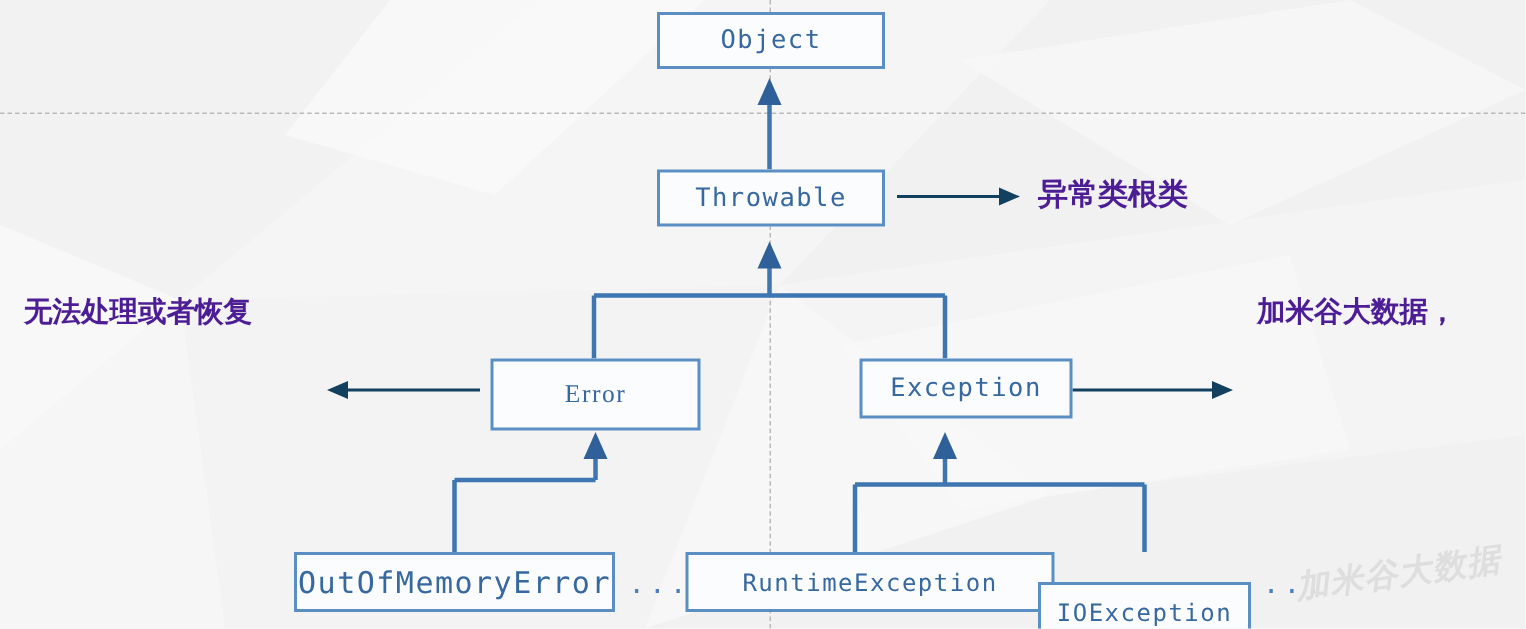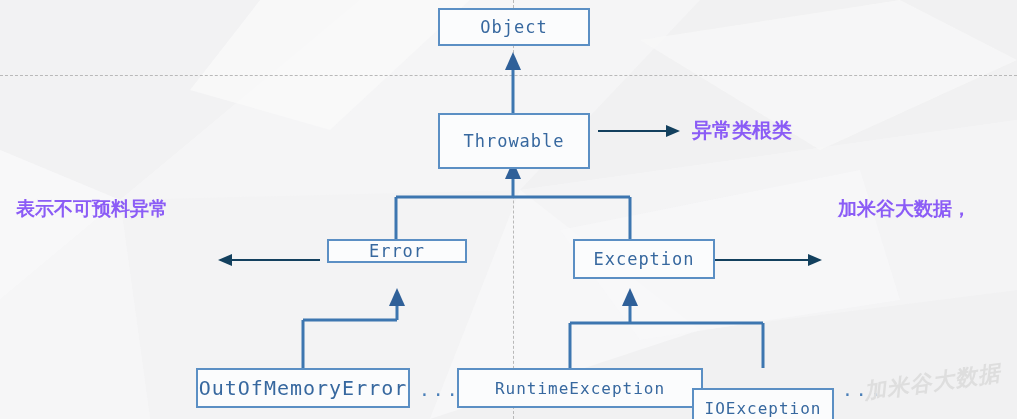--- a/index.html
+++ b/index.html
@@ -34,22 +34,22 @@
     border:2px solid #5b8fc4;
     background:#fbfcfd;
     color:#37689f;
     font-family:"DejaVu Sans Mono","Liberation Mono",monospace;
     font-size:17px;
     letter-spacing:1px;
     display:flex;align-items:center;justify-content:center;
     white-space:nowrap;
   }
   #n-object   {left:438px;top:8px;  width:152px;height:38px;}
-  #n-throwable{left:438px;top:113px;width:152px;height:56px;}
-  #n-error    {left:327px;top:239px;width:140px;height:24px;}
+  #n-throwable{left:438px;top:113px;width:152px;height:38px;}
+  #n-error    {left:327px;top:239px;width:140px;height:48px;font-family:Liberation Serif, serif;}
   #n-exception{left:573px;top:239px;width:142px;height:40px;}
   #n-oome     {left:196px;top:368px;width:214px;height:40px;font-size:20px;}
   #n-runtime  {left:457px;top:368px;width:246px;height:40px;font-size:16px;}
   #n-ioe      {left:692px;top:388px;width:142px;height:40px;font-size:16px;}
 
   
   .ellipsis{
     position:absolute;
     color:#4a7fb8;
     font-family:"DejaVu Sans Mono","Liberation Mono",monospace;
@@ -58,21 +58,21 @@
   }
   #dots-1{left:419px;top:381px;}
   #dots-2{left:842px;top:381px;}
 
   
   .links{position:absolute;left:0;top:0;width:1017px;height:419px;}
 
   
   .annot{
     position:absolute;
-    color:#8b5cf6;
+    color:#4c1d95;
     font-weight:bold;
     font-size:19px;
     line-height:33px;
     white-space:nowrap;
   }
   #annot-root {left:692px;top:114px;font-size:20px;}
   #annot-left {left:16px;top:192px;}
   #annot-right{left:838px;top:192px;}
   .annot .ln{display:block;}
 
@@ -157,21 +157,21 @@
   <div class="node" id="n-oome">OutOfMemoryError</div>
   <div class="node" id="n-runtime">RuntimeException</div>
   <div class="node" id="n-ioe">IOException</div>
 
   <div class="ellipsis" id="dots-1">...</div>
   <div class="ellipsis" id="dots-2">...</div>
 
   <div class="annot" id="annot-root">异常类根类</div>
 
   <div class="annot" id="annot-left">
-    <span class="ln">表示不可预料异常</span>
+    <span class="ln">无法处理或者恢复</span>
   </div>
 
   <div class="annot" id="annot-right">
     <span class="ln">加米谷大数据，</span>
   </div>
 
   <div class="watermark">加米谷大数据</div>
 
 </div>
 

